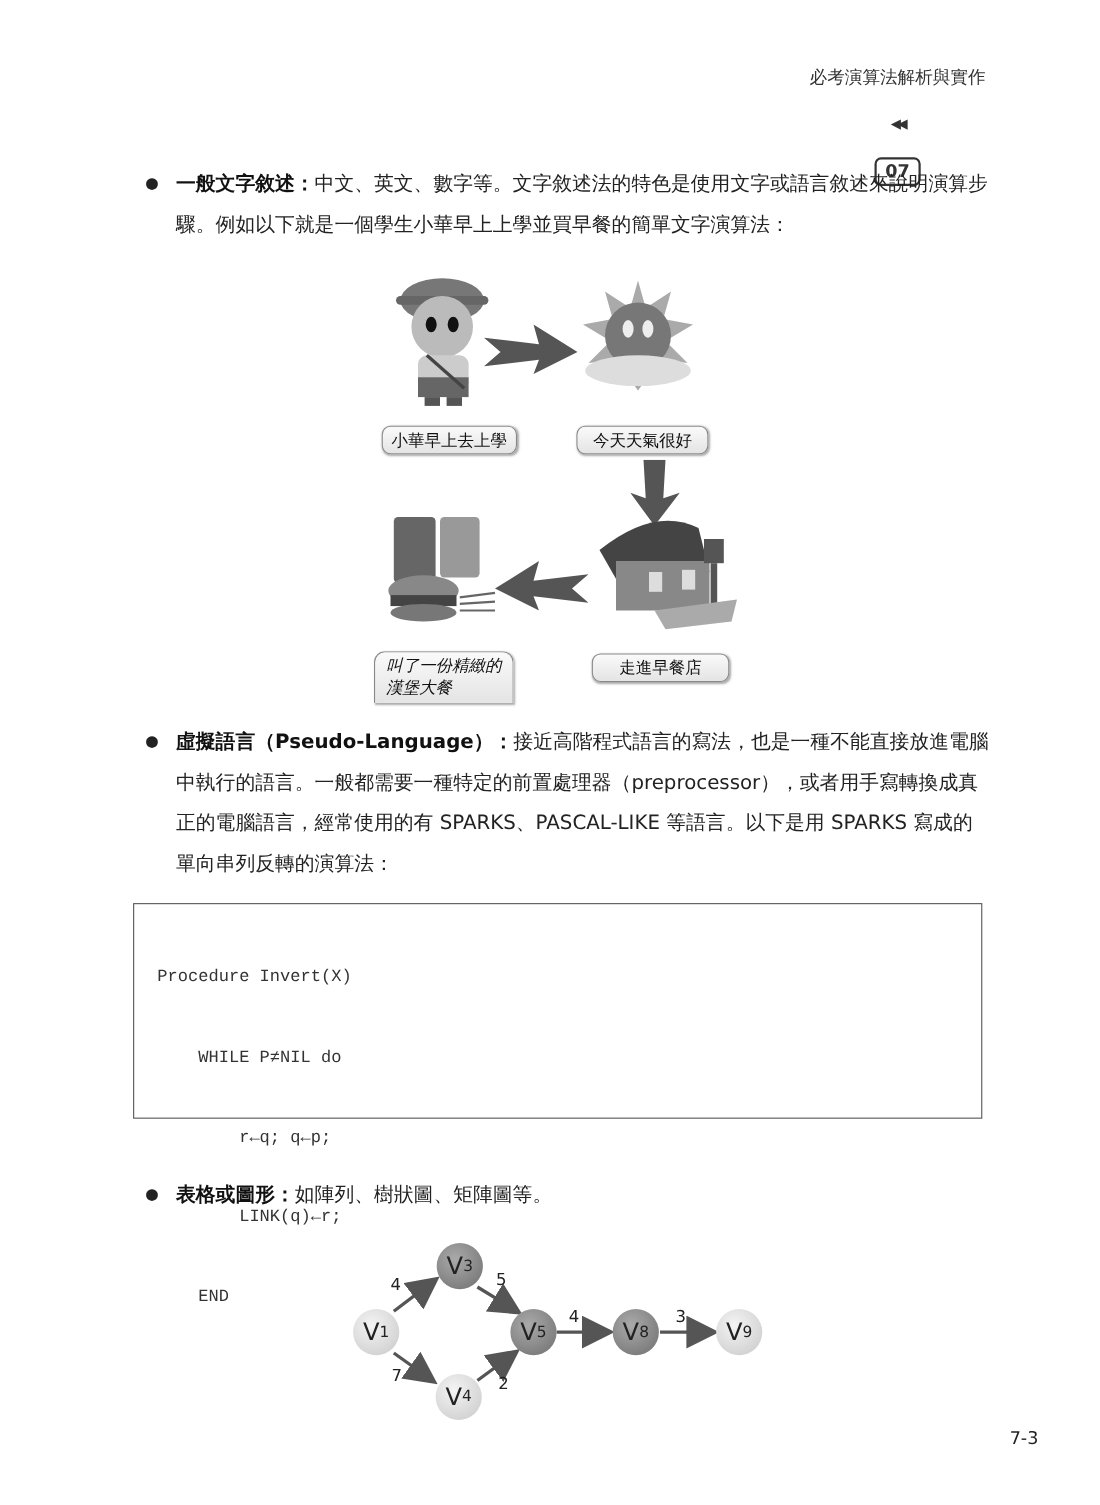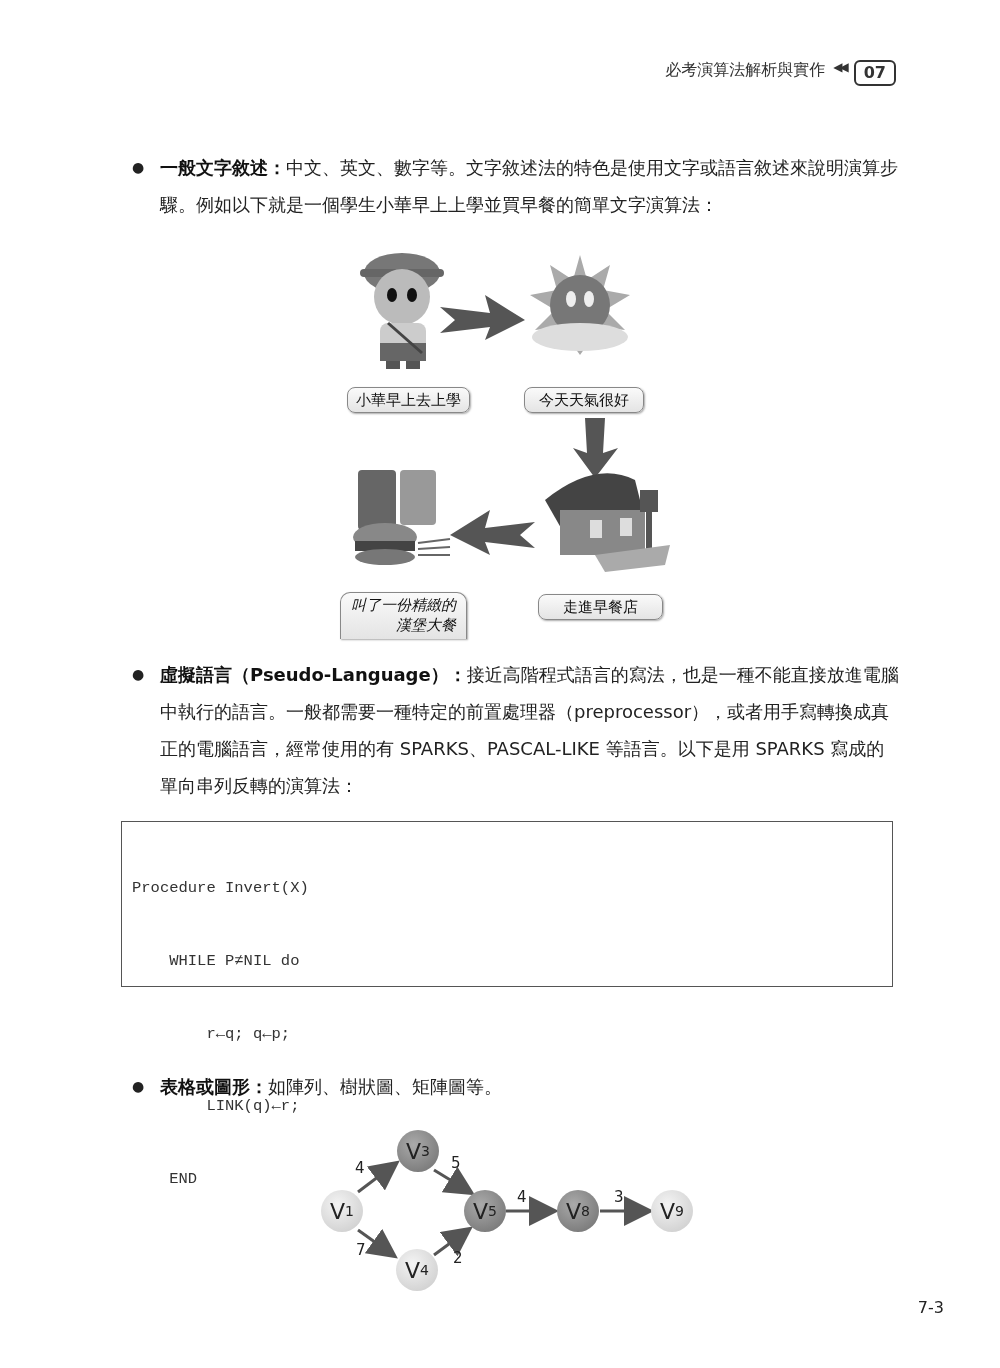--- a/index.html
+++ b/index.html
@@ -3,38 +3,38 @@
 <meta charset="utf-8">
 <style>
   html, body { margin: 0; padding: 0; }
   body {
     width: 1000px; height: 1368px; background: #ffffff; position: relative;
     font-family: "DejaVu Sans", "Liberation Sans", sans-serif; color: #222;
     overflow: hidden;
   }
   .abs { position: absolute; }
   
-  .hdr { top: 60px; right: 104px; display: flex; gap: 8px; font-size: 16px; color: #333; }
+  .hdr { top: 60px; right: 104px; display: flex; align-items: center; gap: 24px; font-size: 16px; color: #333; flex-direction: column; }
   .hdr .arrows { font-size: 12px; letter-spacing: -3px; color: #333; }
   .hdr .chap { border: 2px solid #333; border-radius: 6px; padding: 0 8px; font-weight: bold; font-size: 16px; line-height: 22px; }
   
   .para { left: 132px; width: 770px; font-size: 18px; line-height: 37px; color: #222; }
   .para .bullet { position: absolute; left: 0; top: 0; font-size: 14px; }
   .para .body { margin-left: 28px; }
   .para b { font-weight: bold; color: #111; }
   
   .callout {
     border: 1.5px solid #888; border-radius: 8px; background: linear-gradient(#fafafa, #e4e4e4);
-    font-size: 15px; color: #111; padding: 2px 8px; box-shadow: 1px 1px 2px #aaa; line-height: 20px; text-align: right;
+    font-size: 15px; color: #111; padding: 2px 8px; box-shadow: 1px 1px 2px #aaa; line-height: 20px;
   }
   
   .code {
-    left: 121px; top: 821px; width: 772px; height: 166px; border: 1.5px solid #555;
+    left: 121px; top: 821px; width: 772px; height: 196px; border: 1.5px solid #555;
     font-family: "Liberation Mono", "DejaVu Sans Mono", monospace; font-size: 15.5px; color: #333;
-    box-sizing: border-box; padding: 6px 10px; line-height: 24.2px; white-space: pre;
+    box-sizing: border-box; padding: 6px 21px; line-height: 24.2px; white-space: pre;
   }
   .pagenum { right: 56px; top: 1298px; font-size: 16px; color: #222; }
 </style>
 </head>
 <body>
 
 <div class="abs hdr">
   <span>必考演算法解析與實作</span>
   <span class="arrows">◀◀</span>
   <span class="chap">07</span>

